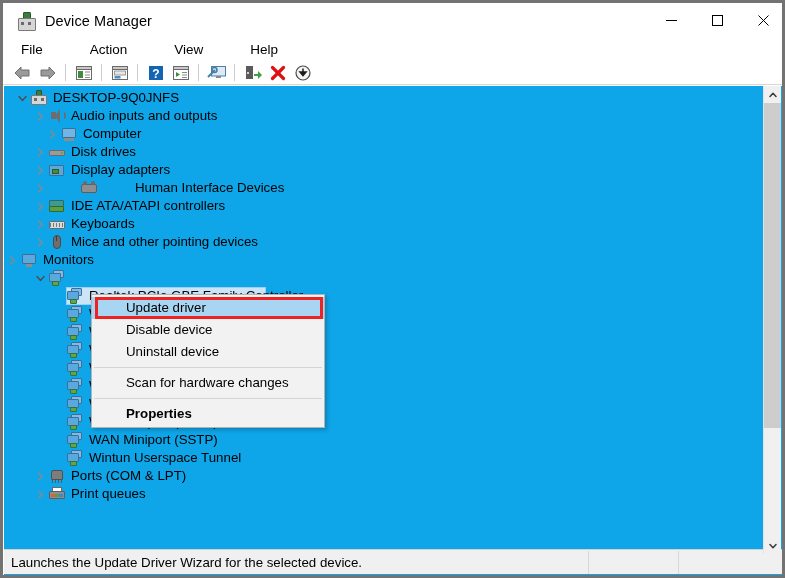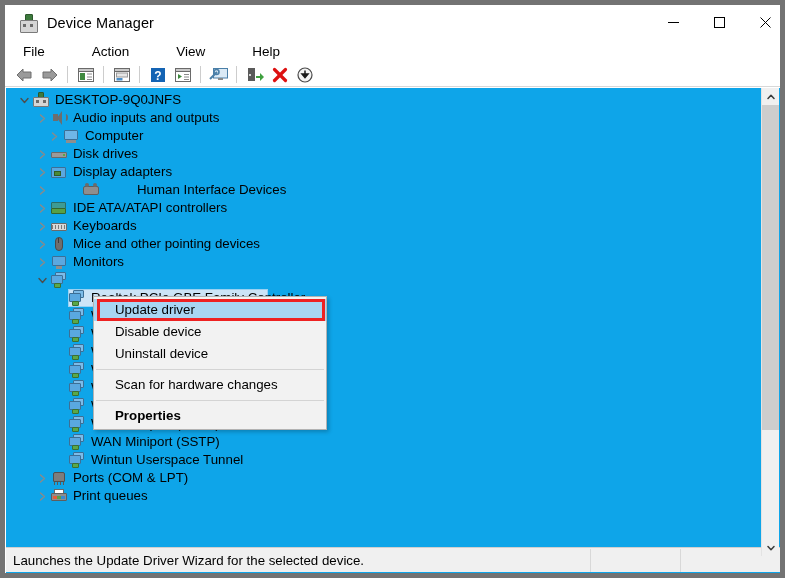--- a/index.html
+++ b/index.html
@@ -9,21 +9,21 @@
   }
   body {
     font-family: "Liberation Sans", sans-serif;
     -webkit-font-smoothing: antialiased;
   }
   #app {
     position: relative;
     width: 785px;
     height: 578px;
     box-sizing: border-box;
-    border: 5px solid #737373;
+    border: 3px solid #737373;
     background: #ffffff;
     overflow: hidden;
   }
 
   
   .titlebar {
     position: absolute;
     left: 0; top: 0;
     width: 783px;
     height: 35px;
@@ -366,21 +366,21 @@
     background: #f2f2f2;
     border: 1px solid #b3b3b3;
     box-shadow: 2px 2px 4px rgba(0,0,0,0.22);
     padding: 2px 0;
     box-sizing: border-box;
     z-index: 40;
   }
   .ctx-item {
     height: 22px;
     line-height: 22px;
-    padding-left: 21px;
+    padding-left: 34px;
     font-size: 13.3px;
     color: #000000;
     cursor: default;
     white-space: nowrap;
     position: relative;
   }
   .ctx-item.bold { font-weight: bold; }
   .ctx-item.highlighted {
     background: #a8d6f2;
   }
@@ -698,21 +698,21 @@
               <path d="M2.5 1 L6.5 4.5 L2.5 8" fill="none" stroke="#8a8a8a" stroke-width="1.4" stroke-linecap="round" stroke-linejoin="round"></path>
             </svg>
         </div>
         <div class="ico">
           <div class="mouse-body"></div>
             <div class="mouse-split"></div>
         </div>
         <div class="row-label">Mice and other pointing devices</div>
       </div>
 
-      <div class="row" style="padding-left:28px;text-align:center;">
+      <div class="row" style="text-align:center;">
         <div class="chev">
           <svg width="9" height="9" viewBox="0 0 9 9">
               <path d="M2.5 1 L6.5 4.5 L2.5 8" fill="none" stroke="#8a8a8a" stroke-width="1.4" stroke-linecap="round" stroke-linejoin="round"></path>
             </svg>
         </div>
         <div class="ico">
           <div class="mon-screen"></div>
             <div class="mon-stand"></div>
         </div>
         <div class="row-label">Monitors</div>

